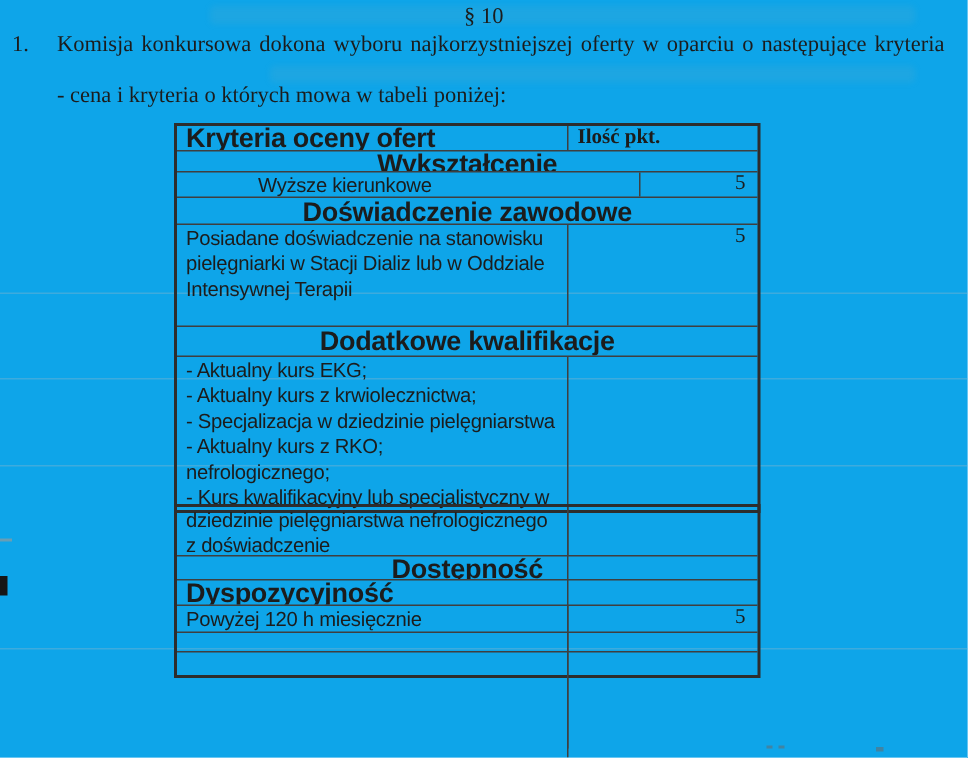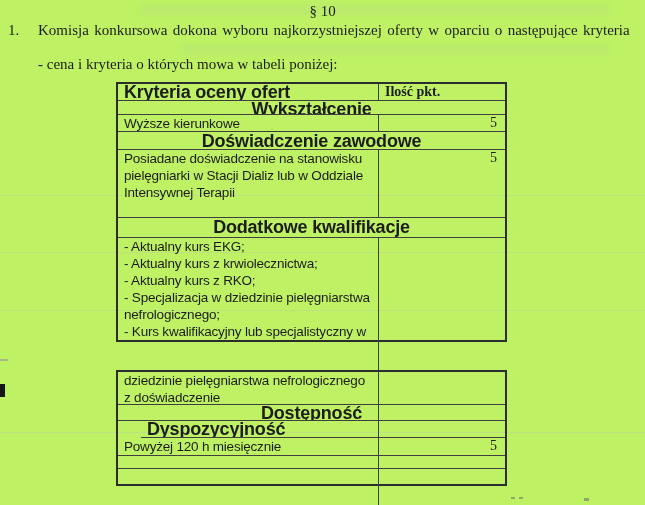--- a/index.html
+++ b/index.html
@@ -1,19 +1,19 @@
 <!DOCTYPE html>
 <html><head>
 <meta charset="utf-8">
 <style>
   html,body{margin:0;padding:0;}
   .page{
     position:relative;
     width:645px;height:505px;
-    background:#bef264;
+    background:#0ea5e9;
     overflow:hidden;
     font-family:"Liberation Serif", serif;
     color:#1c1c1c;
   }
   
   .streak{position:absolute;left:0;width:645px;height:1px;background:rgba(185,188,192,.28);}
   .ghost{position:absolute;background:rgba(168,175,168,.10);filter:blur(2px);border-radius:3px;}
   .mark-black{position:absolute;left:0;top:384px;width:5px;height:13px;background:#161616;}
   .mark-dash{position:absolute;left:0;top:359px;width:8px;height:2px;background:#9a9a9a;opacity:.65;}
   .dot{position:absolute;background:#6a6a6a;opacity:.55;}
@@ -33,46 +33,46 @@
     font-size:15px;white-space:nowrap;
   }
 
   .tbl{
     position:absolute;left:116px;width:391px;
     border:2px solid #2d2d2d;
     box-sizing:border-box;
     background:transparent;
   }
   .seg1{top:82px;}
-  .seg2{top:370px;}
+  .seg2{top:336px;}
   .row{display:flex;border-bottom:1px solid #3f3f3f;box-sizing:border-box;}
   .row:last-child{border-bottom:none;flex-direction:column;}
   .c1{width:261px;flex:0 0 261px;border-right:1px solid #3f3f3f;box-sizing:border-box;
       padding:0 4px 0 6px;overflow:hidden;}
   .c2{flex:1;box-sizing:border-box;padding:0 8px 0 6px;overflow:hidden;}
   .full{flex:1;box-sizing:border-box;padding:0 6px;overflow:hidden;}
 
   .sans{font-family:"Liberation Sans", sans-serif;font-size:13.5px;letter-spacing:-0.2px;line-height:17px;}
   .sansb{font-family:"Liberation Sans", sans-serif;font-weight:bold;font-size:18px;letter-spacing:-0.2px;line-height:17px;}
   .serif{font-family:"Liberation Serif", serif;font-size:14px;line-height:16px;}
   .serifb{font-family:"Liberation Serif", serif;font-weight:bold;font-size:14px;line-height:16px;}
   .serifsm{font-family:"Liberation Serif", serif;font-size:13px;line-height:13px;}
 
   .center{text-align:center;}
   .right{text-align:right;}
   .r-header{height:17px;}
   .r-sec1{height:14px;}
-  .r-wyzsze{height:17px;}
+  .r-wyzsze{height:17px;padding-left:48px;}
   .r-sec2{height:18px;}
   .r-posiadane{height:68px;}
   .r-sec3{height:20px;}
   .r-list{height:102px;}
   .r-dziedzinie{height:33px;}
   .r-dostepnosc{height:16px;}
-  .r-dyspo{height:17px;margin-left:23px;}
+  .r-dyspo{height:17px;}
   .r-powyzej{height:18px;}
   .r-maks{height:17px;}
   .r-empty1{height:13px;}
   .r-empty2{height:15px;}
   .pts-center{padding-top:2px;text-align:center;}
   .pts-center div{line-height:14px;}
   .pad-top1{padding-top:1px;}
 </style>
 </head>
 <body>
@@ -130,22 +130,22 @@
     </div>
 
     <div class="row r-sec3">
       <div class="full sansb center pad-top1">Dodatkowe kwalifikacje</div>
     </div>
 
     <div class="row r-list">
       <div class="c1 sans">
           <div>- Aktualny kurs EKG;</div>
           <div>- Aktualny kurs z krwiolecznictwa;</div>
+          <div>- Specjalizacja w dziedzinie pielęgniarstwa</div>
           <div>- Aktualny kurs z RKO;</div>
-          <div>- Specjalizacja w dziedzinie pielęgniarstwa</div>
           <div>nefrologicznego;</div>
           <div> - Kurs kwalifikacyjny lub specjalistyczny w</div>
         </div>
     </div>
 
   </div>
 
   <div class="tbl seg2">
 
     <div class="row r-dziedzinie">

